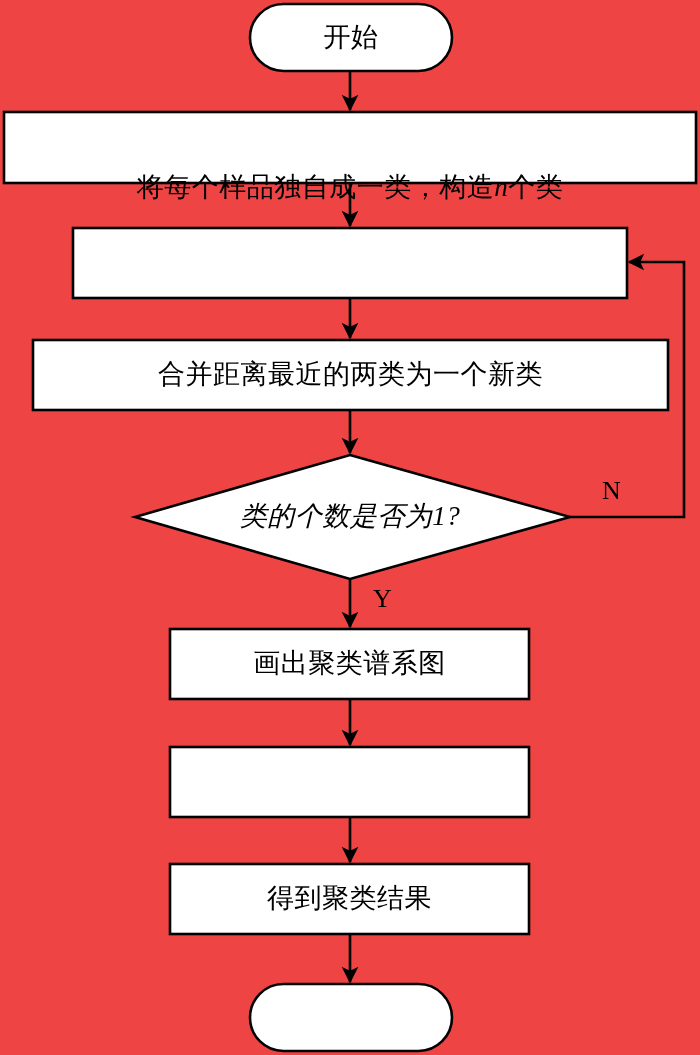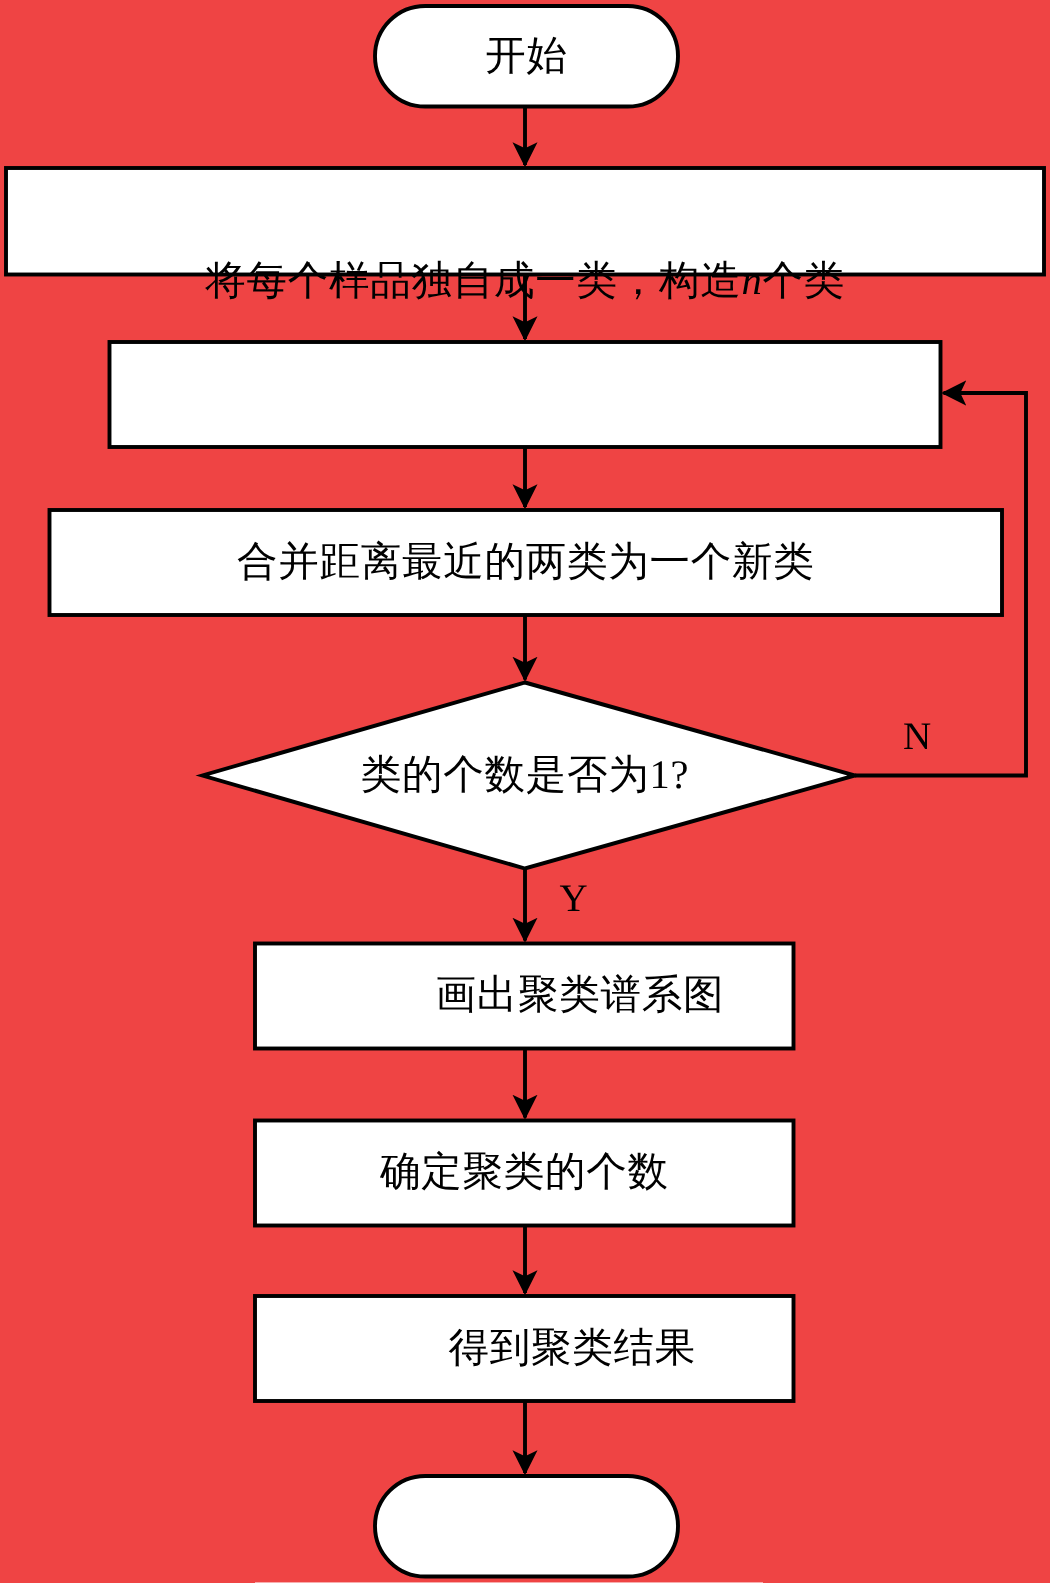--- a/index.html
+++ b/index.html
@@ -96,33 +96,30 @@
 
   <div class="node-label" style="left:4px; top:112px; width:692px; height:71px;margin-top:40px;">
     <span><span>将每个样品独自成一类，构造</span><span class="italic-var">n</span><span>个类</span></span>
   </div>
 
 
   <div class="node-label" style="left:33px; top:340px; width:635px; height:70px;">
     <span>合并距离最近的两类为一个新类</span>
   </div>
 
-  <div class="node-label" style="left:160px; top:487px; width:380px; height:60px;">
+  <div class="node-label" style="left:160px; top:487px; width:380px; height:60px;font-style:italic;">
     <span>类的个数是否为1?</span>
   </div>
 
-  <div class="node-label" style="left:170px; top:629px; width:359px; height:70px;margin-left:37px;">
+  <div class="node-label" style="left:170px; top:629px; width:359px; height:70px;">
     <span>画出聚类谱系图</span>
   </div>
 
-  <div class="node-label" style="left:170px; top:747px; width:359px; height:70px;">
-    <span>确定聚类的个数</span>
-  </div>
 
-  <div class="node-label" style="left:170px; top:864px; width:359px; height:70px;margin-left:32px;">
+  <div class="node-label" style="left:170px; top:864px; width:359px; height:70px;">
     <span>得到聚类结果</span>
   </div>
 
 
   <div class="edge-label" style="left:602px; top:478px;">N</div>
 
   <div class="edge-label" style="left:373px; top:586px;">Y</div>
 
 </div>
 

